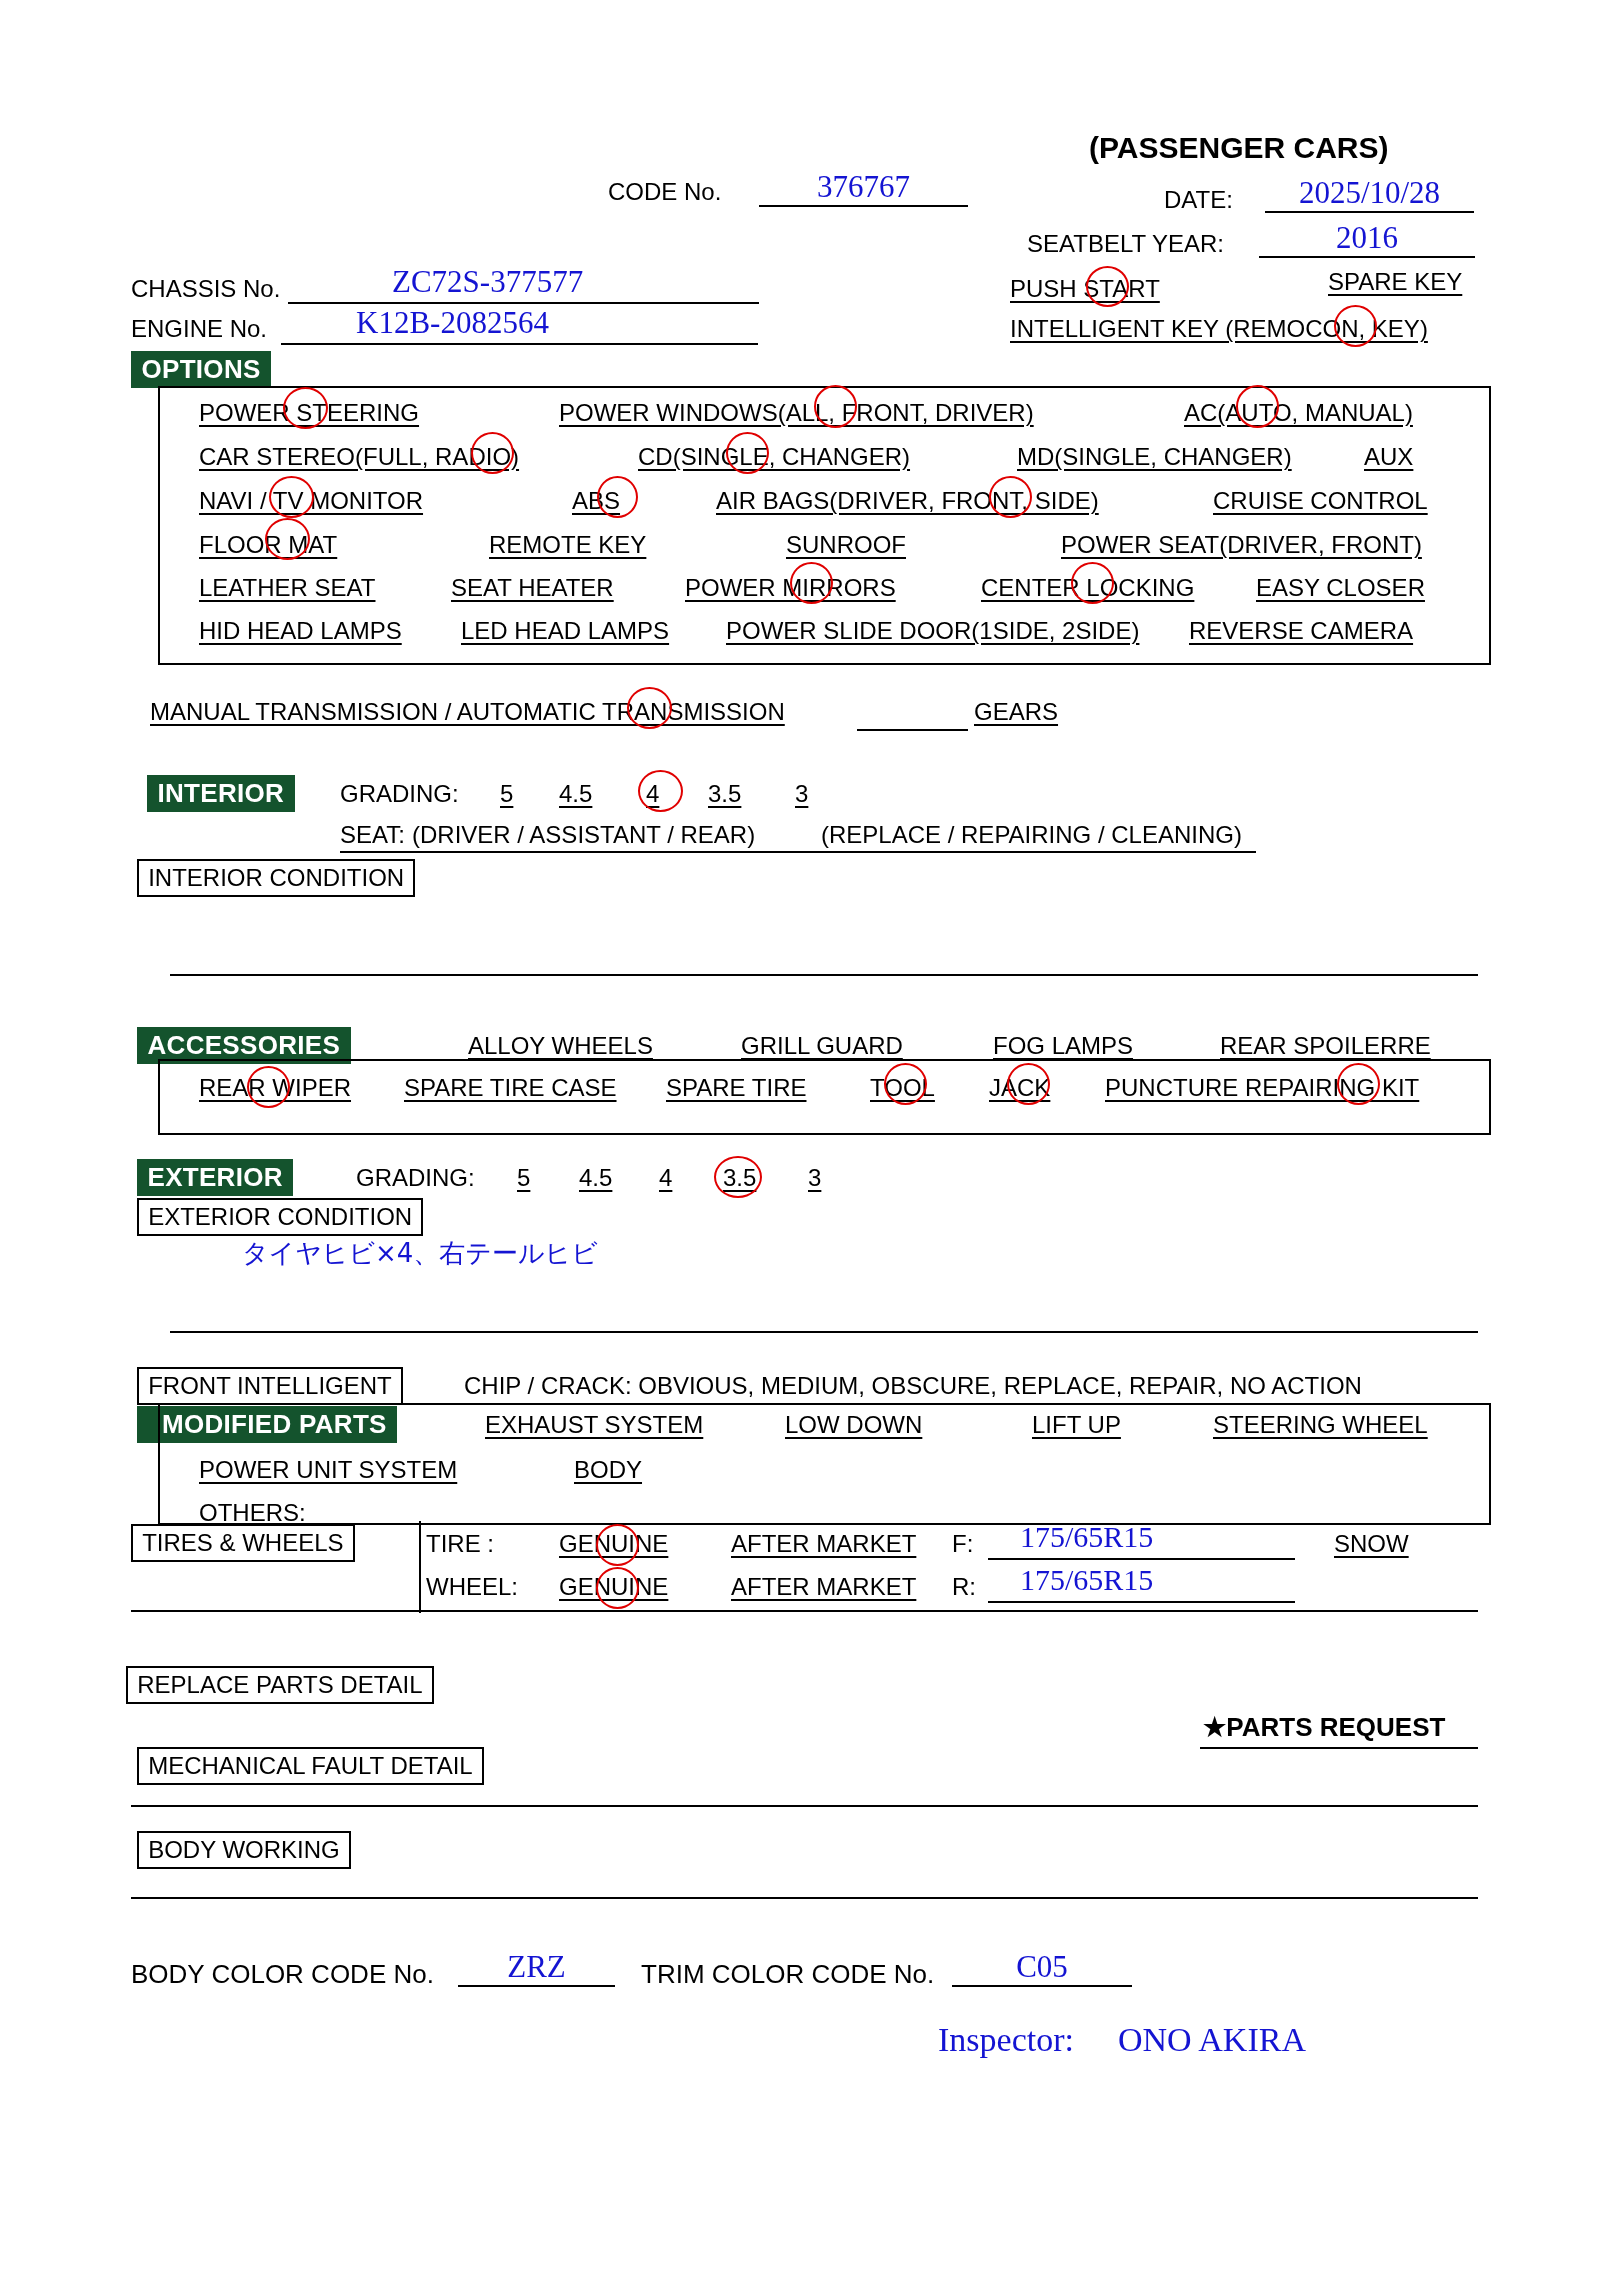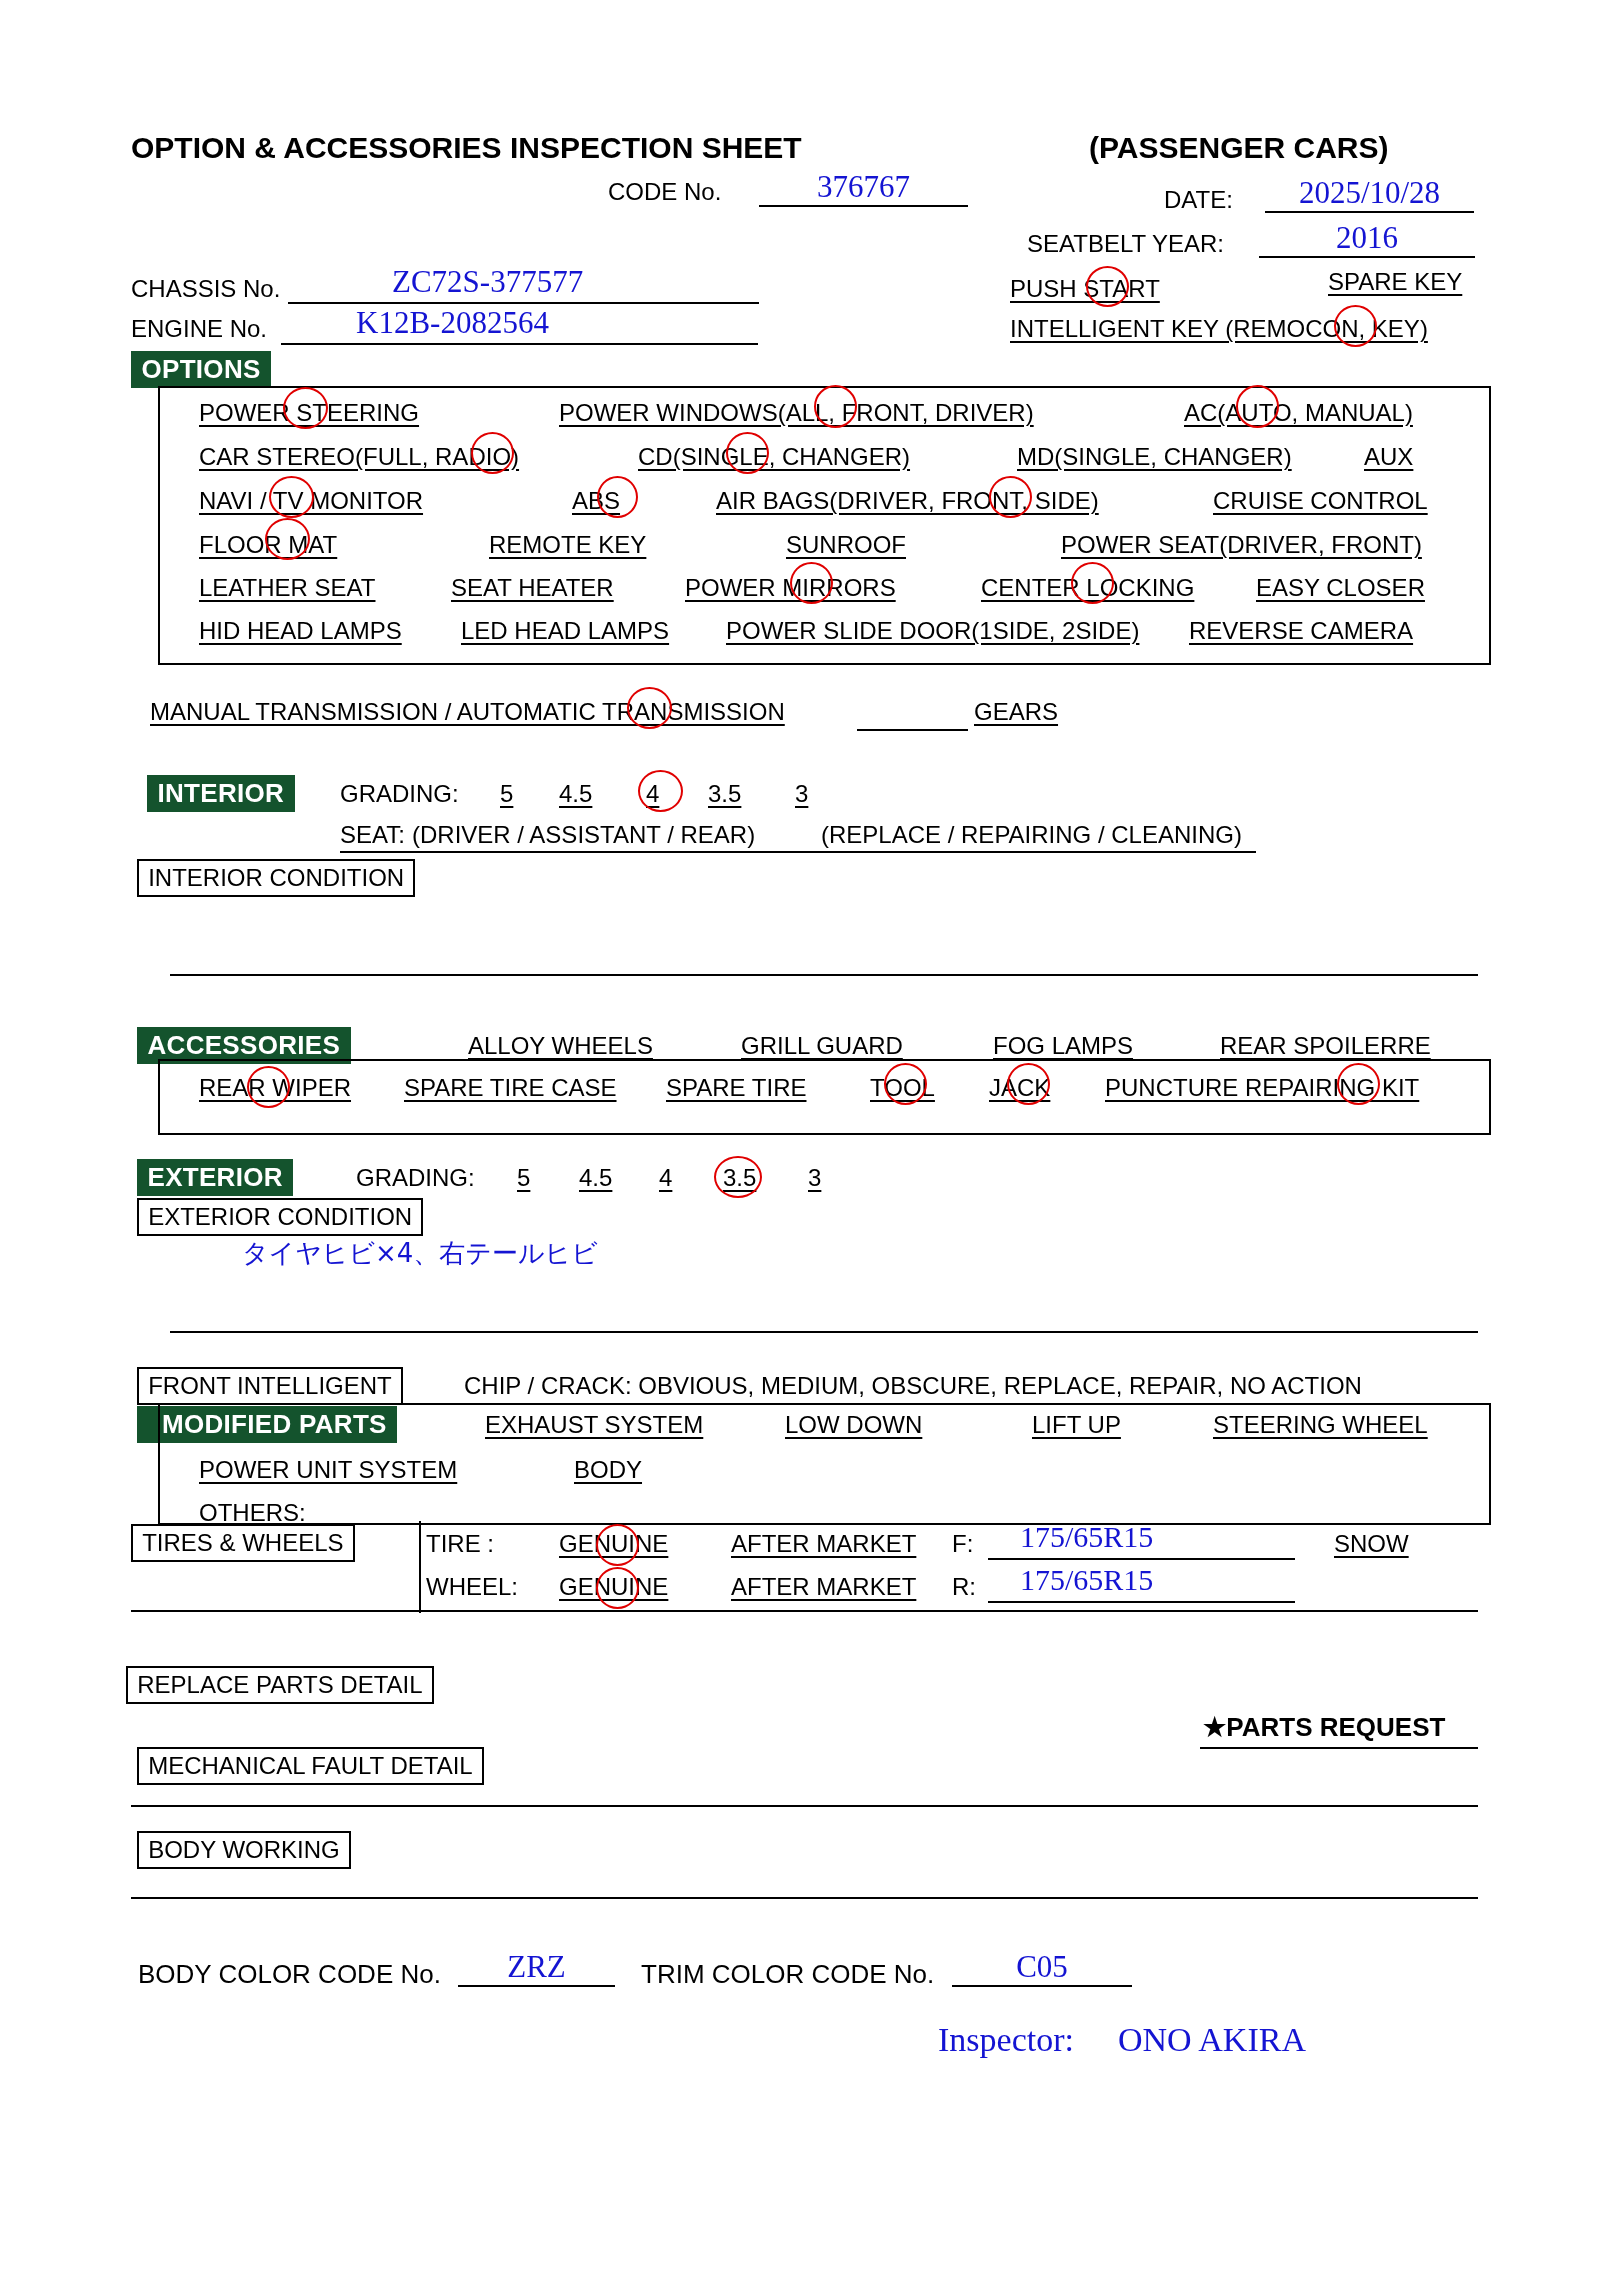--- a/index.html
+++ b/index.html
@@ -42,21 +42,20 @@
     border-bottom:2px solid #000;
     display:inline-block;
     text-align:center;
   }
 </style>
 </head>
 <body>
 
 <div class="sheet">
 
-  <div class="row" style="left:131px; top:131px; font-size:30px; font-weight:bold;">OPTION &amp; ACCESSORIES INSPECTION SHEET</div>
   <div class="row" style="left:1089px; top:131px; font-size:30px; font-weight:bold;">(PASSENGER CARS)</div>
 
   <div class="row" style="left:608px; top:178px; font-size:24px;">CODE No.</div>
   <div class="row hand ul-field" style="left:759px; top:169px; width:209px; font-size:31px;">376767</div>
 
   <div class="row" style="left:1164px; top:186px; font-size:24px;">DATE:</div>
   <div class="row hand ul-field" style="left:1265px; top:175px; width:209px; font-size:31px;">2025/10/28</div>
 
   <div class="row" style="left:1027px; top:230px; font-size:24px;">SEATBELT YEAR:</div>
   <div class="row hand ul-field" style="left:1259px; top:220px; width:216px; font-size:31px;">2016</div>
@@ -222,21 +221,21 @@
   </div>
   <div class="row hand" style="left:589px; top:1755px; font-size:26px;"></div>
   <div class="line" style="left:131px; top:1805px; width:1347px;"></div>
 
   <div class="abs" style="left:137px; top:1831px;">
     <span class="boxlabel" style="font-size:24px;">BODY WORKING</span>
   </div>
   <div class="row hand" style="left:405px; top:1839px; font-size:26px;"></div>
   <div class="line" style="left:131px; top:1897px; width:1347px;"></div>
 
-  <div class="row" style="left:131px; top:1959px; font-size:26px;margin-left:7px;">BODY COLOR CODE No.</div>
+  <div class="row" style="left:131px; top:1959px; font-size:26px;">BODY COLOR CODE No.</div>
   <div class="row hand ul-field" style="left:458px; top:1949px; width:157px; font-size:31px;">ZRZ</div>
 
   <div class="row" style="left:641px; top:1959px; font-size:26px;">TRIM COLOR CODE No.</div>
   <div class="row hand ul-field" style="left:952px; top:1949px; width:180px; font-size:31px;">C05</div>
 
   <div class="row hand" style="left:938px; top:2021px; font-size:34px;">Inspector:</div>
   <div class="row hand" style="left:1118px; top:2021px; font-size:34px;">ONO AKIRA</div>
 
   <div class="circ" style="left:283px; top:387px; width:41px; height:38px;"></div>
   <div class="circ" style="left:814px; top:385px; width:39px; height:39px;"></div>

